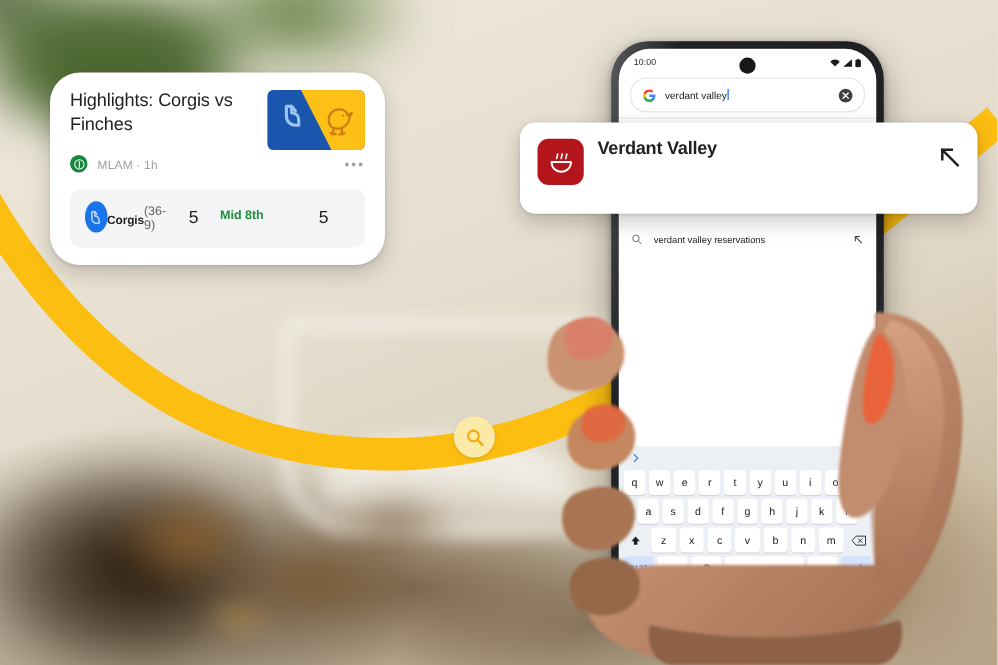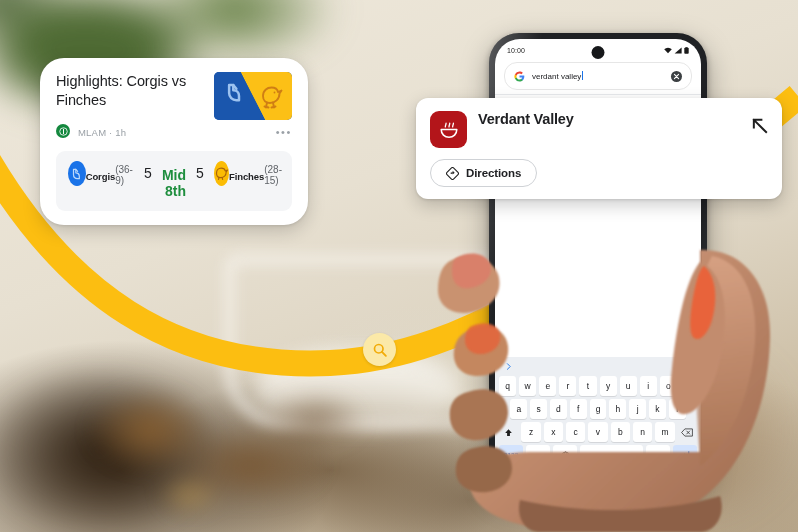--- a/index.html
+++ b/index.html
@@ -178,21 +178,21 @@
     width:25px;height:25px;border-radius:50%;display:flex;align-items:center;justify-content:center;
   }
   .team-logo.corgi{background:#1a73e8;}
   .team-logo.finch{background:#fbbc04;}
   .team-name{font-size:9.5px;color:#202124;margin-top:5px;font-weight:600;letter-spacing:-.1px;}
   .team-rec{font-size:10px;color:#5f6368;margin-top:2px;}
   .pts{
     font-size:14px;color:#202124;width:42px;text-align:center;margin-top:4px;
   }
   .inning{
-    flex:1;text-align:right;font-size:14px;color:#1e8e3e;margin-top:6px;font-weight:600;
+    flex:1;text-align:left;font-size:10px;color:#1e8e3e;margin-top:6px;font-weight:600;
   }
 
   
   .card-vv{
     position:absolute;left:416px;top:98px;width:366px;
     background:#fff;border-radius:12px;
     box-shadow:0 6px 18px rgba(0,0,0,.20), 0 1px 3px rgba(0,0,0,.12);
     padding:13px 14px 12px 14px;box-sizing:border-box;
   }
   .vv-head{display:flex;gap:11px;align-items:flex-start;}
@@ -513,32 +513,20 @@
         <span class="team-name">Corgis</span>
         <span class="team-rec">(36-9)</span>
       </div>
 
       <div class="pts">5</div>
 
       <div class="inning">Mid 8th</div>
 
       <div class="pts">5</div>
 
-      <div class="team">
-        <span class="team-logo finch">
-          <svg width="15" height="15" viewBox="0 0 24 24">
-            <g fill="none" stroke="#a8640b" stroke-width="1.9" stroke-linejoin="round" stroke-linecap="round">
-              <path d="M4 11.5 C 4 6.5, 7.5 3.5, 11.5 3.5 C 15 3.5, 17.5 5.5, 18 8 L 21.5 6.5 L 19.5 9.5 C 19.5 15, 15.5 18.5, 10.5 18.5 C 6.5 18.5, 4 16, 4 11.5 Z"></path>
-              <path d="M8 18.5 L7.2 21.5 M13 18.5 L13.8 21.5"></path>
-            </g>
-          </svg>
-        </span>
-        <span class="team-name">Finches</span>
-        <span class="team-rec">(28-15)</span>
-      </div>
     </div>
   </div>
 
   <div class="swoosh-badge">
     <svg width="16" height="16" viewBox="0 0 18 18">
       <circle cx="7.6" cy="7.6" r="4.8" fill="none" stroke="#f2ac09" stroke-width="1.9"></circle>
       <path d="M11.2 11.2 L15.6 15.6" stroke="#f2ac09" stroke-width="2.1" stroke-linecap="round"></path>
     </svg>
   </div>
 
@@ -555,24 +543,17 @@
       </span>
       <span class="vv-cursor">
         <svg width="17" height="17" viewBox="0 0 18 18">
           <path d="M16 16 L3 3 M3 3 L3 11 M3 3 L11 3" stroke="#1f1f1f" stroke-width="2.1" fill="none" stroke-linecap="square"></path>
         </svg>
       </span>
     </div>
 
     <div class="vv-actions">
 
-      <span class="chip">
-        <svg width="13" height="13" viewBox="0 0 18 18">
-          <rect x="2.6" y="2.6" width="12.8" height="12.8" rx="2" transform="rotate(45 9 9)" fill="none" stroke="#1f1f1f" stroke-width="1.5"></rect>
-          <path d="M6.8 9.6 L6.8 7.8 L11 7.8 M9.4 6 L11.6 7.9 L9.4 9.8 Z" fill="#1f1f1f" stroke="#1f1f1f" stroke-width=".6" stroke-linejoin="round"></path>
-        </svg>
-        <span class="chip-label">Directions</span>
-      </span>
 
     </div>
   </div>
 
 </div>
 
 </body></html>

